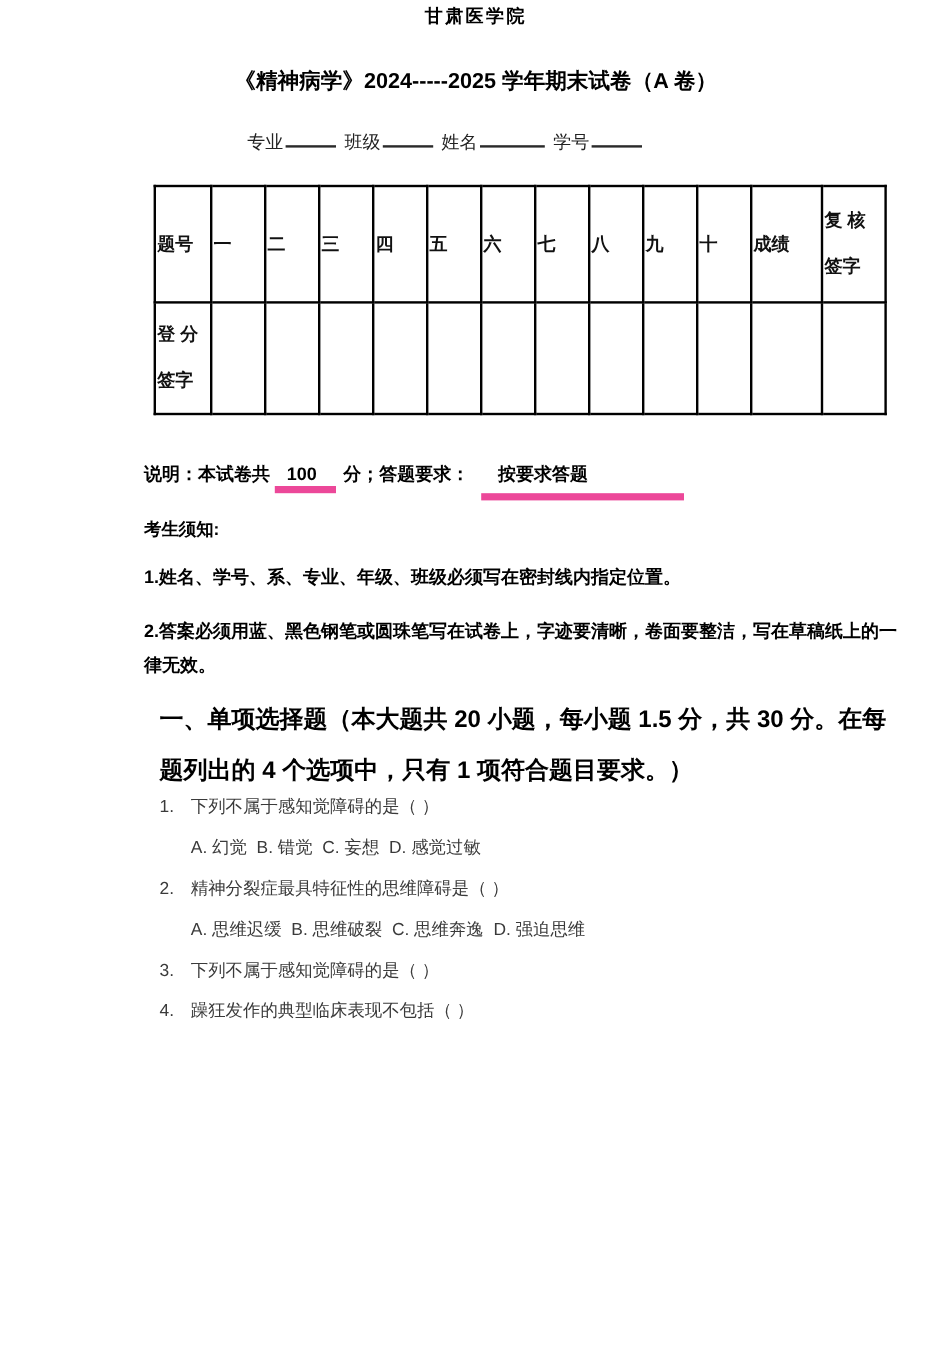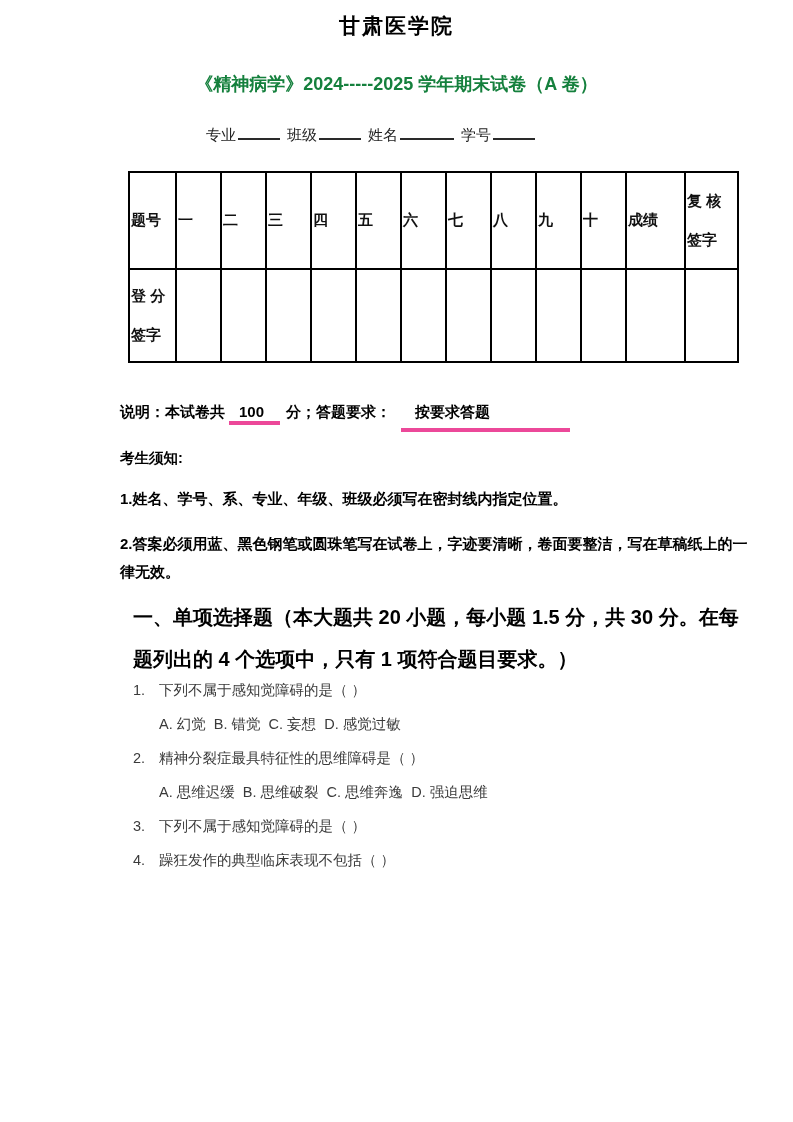--- a/index.html
+++ b/index.html
@@ -9,33 +9,33 @@
     width: 793px;
     height: 1122px;
     background: #ffffff;
     font-family: "Liberation Sans", sans-serif;
     color: #1a1a1a;
     overflow: hidden;
   }
 
   
   .institution {
-    margin: 12px;
+    margin: 4px;
     text-align: center;
-    font-size: 21px;
+    font-size: 15px;
     font-weight: bold;
     color: #000;
     letter-spacing: 2px;
   }
   .exam-title {
     margin: 32px 0 0 0;
     text-align: center;
     font-size: 18px;
     font-weight: bold;
-    color: #15803d;
+    color: #000000;
   }
   .fill-line {
     margin: 30px 0 0 206px;
     font-size: 15px;
     color: #222;
     height: 17px;
   }
   .fill-label { margin-right: 2px; }
   .blank {
     display: inline-block;
@@ -70,21 +70,21 @@
   
   .note-line {
     margin: 40px 0 0 120px;
     font-size: 15px;
     font-weight: bold;
     color: #000;
     height: 24px;
   }
   .ublank {
     display: inline-block;
-    border-bottom: 4px solid #ec4899;
+    border-bottom: 6px solid #ec4899;
   }
   .ublank.points { padding: 0 16px 1px 10px; margin: 0 6px 0 4px; }
   .ublank.req    { padding: 0 80px 6px 14px; margin-left: 10px; }
 
   .notice-title {
     margin: 22px 0 0 120px;
     font-size: 14.5px;
     font-weight: bold;
     color: #000;
   }

